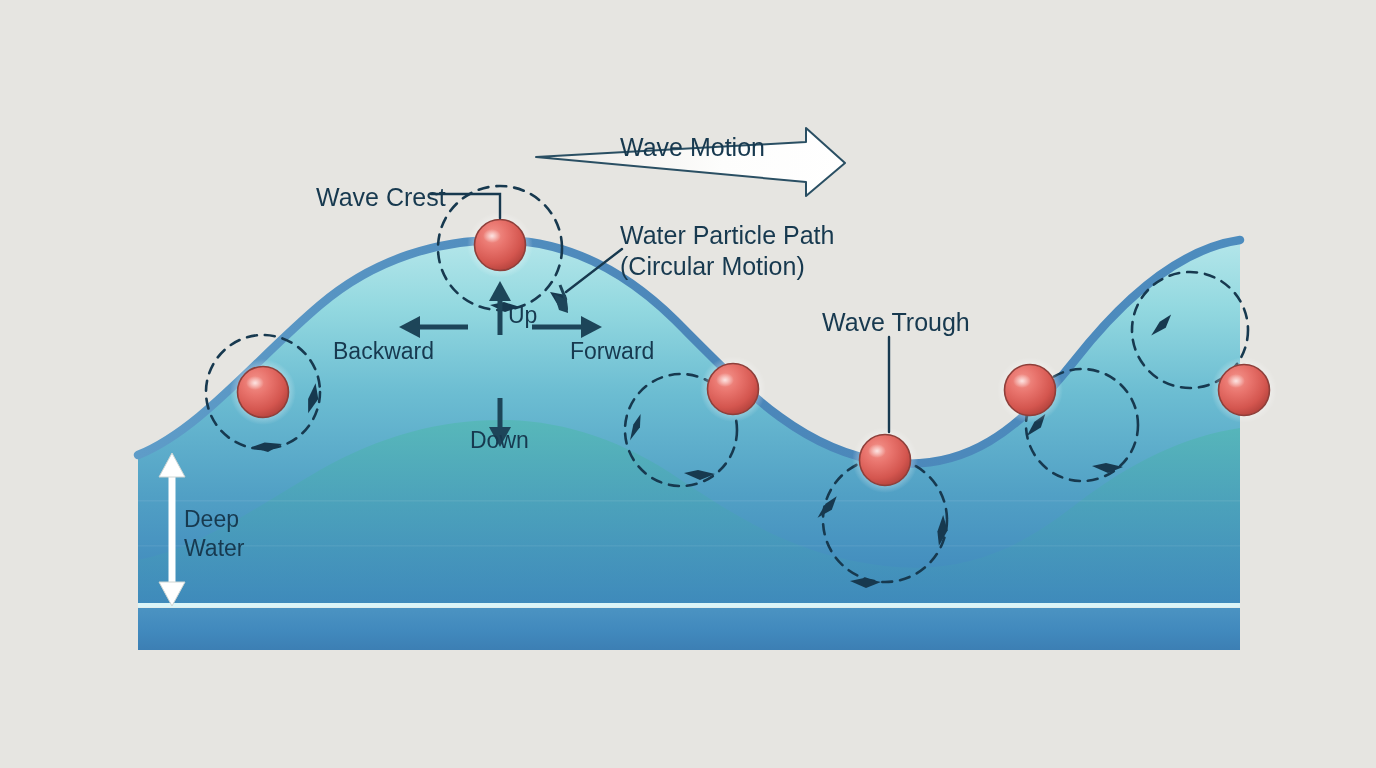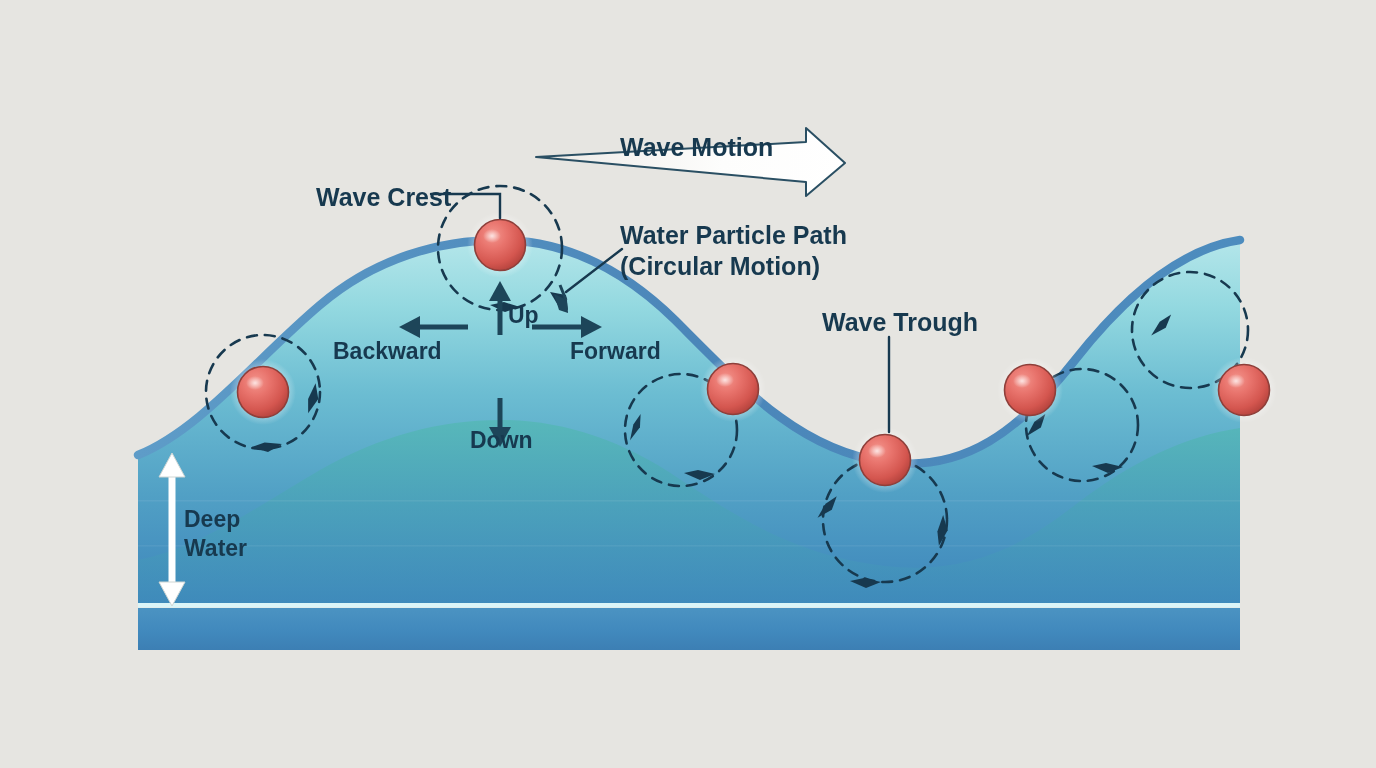--- a/index.html
+++ b/index.html
@@ -12,21 +12,20 @@
     width: 1376px;
     height: 768px;
     overflow: hidden;
     font-family: "Liberation Sans", sans-serif;
   }
   #stage {
     position: relative;
     width: 1376px;
     height: 768px;
     background: #8b5cf6;
-    font-weight: bold;
   }
   #stage svg {
     display: block;
   }
   .lbl {
     font-family: "Liberation Sans", sans-serif;
     fill: #17394f;
   }
   .lbl-big {
     font-size: 25px;

